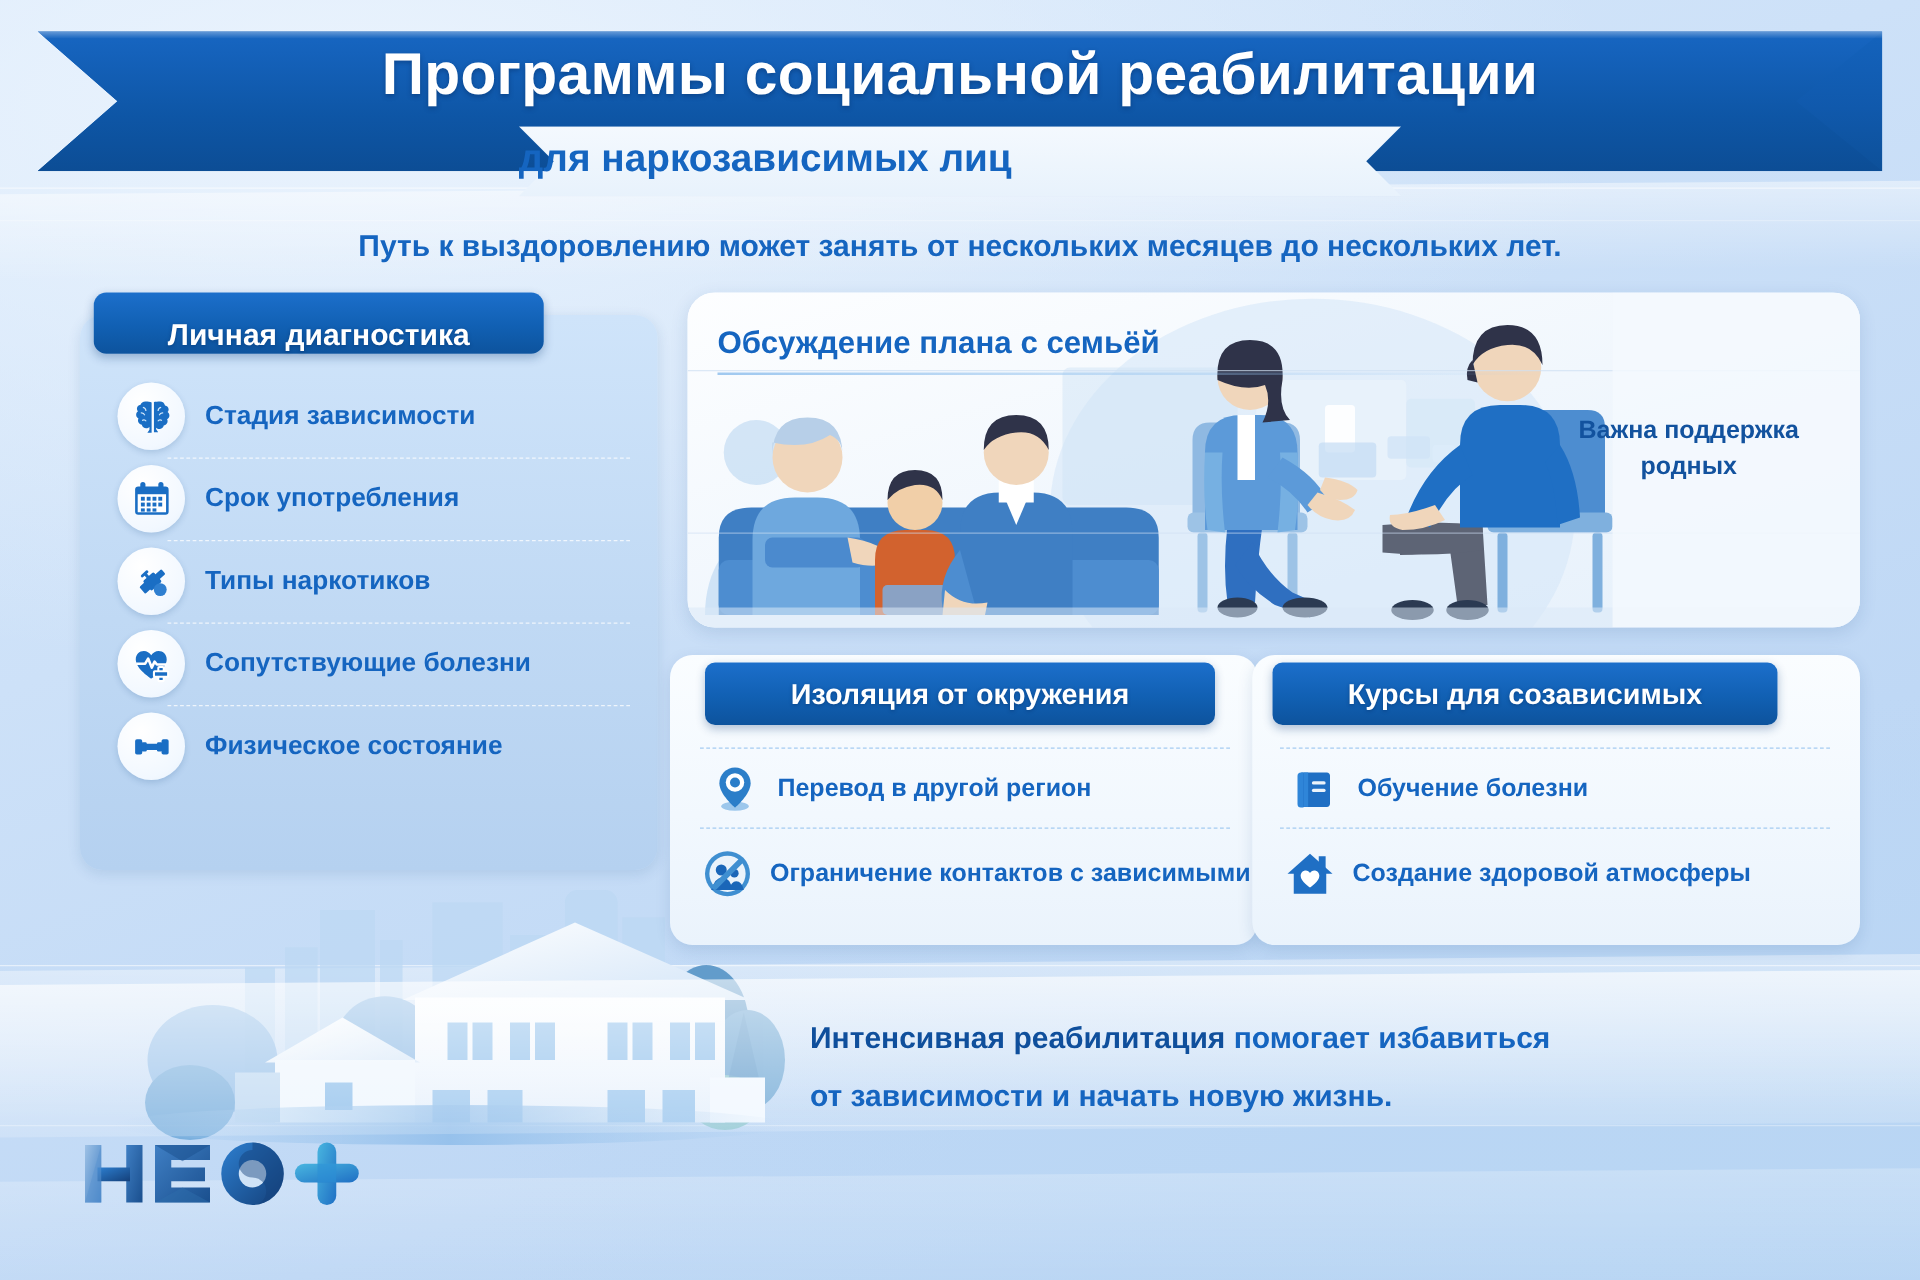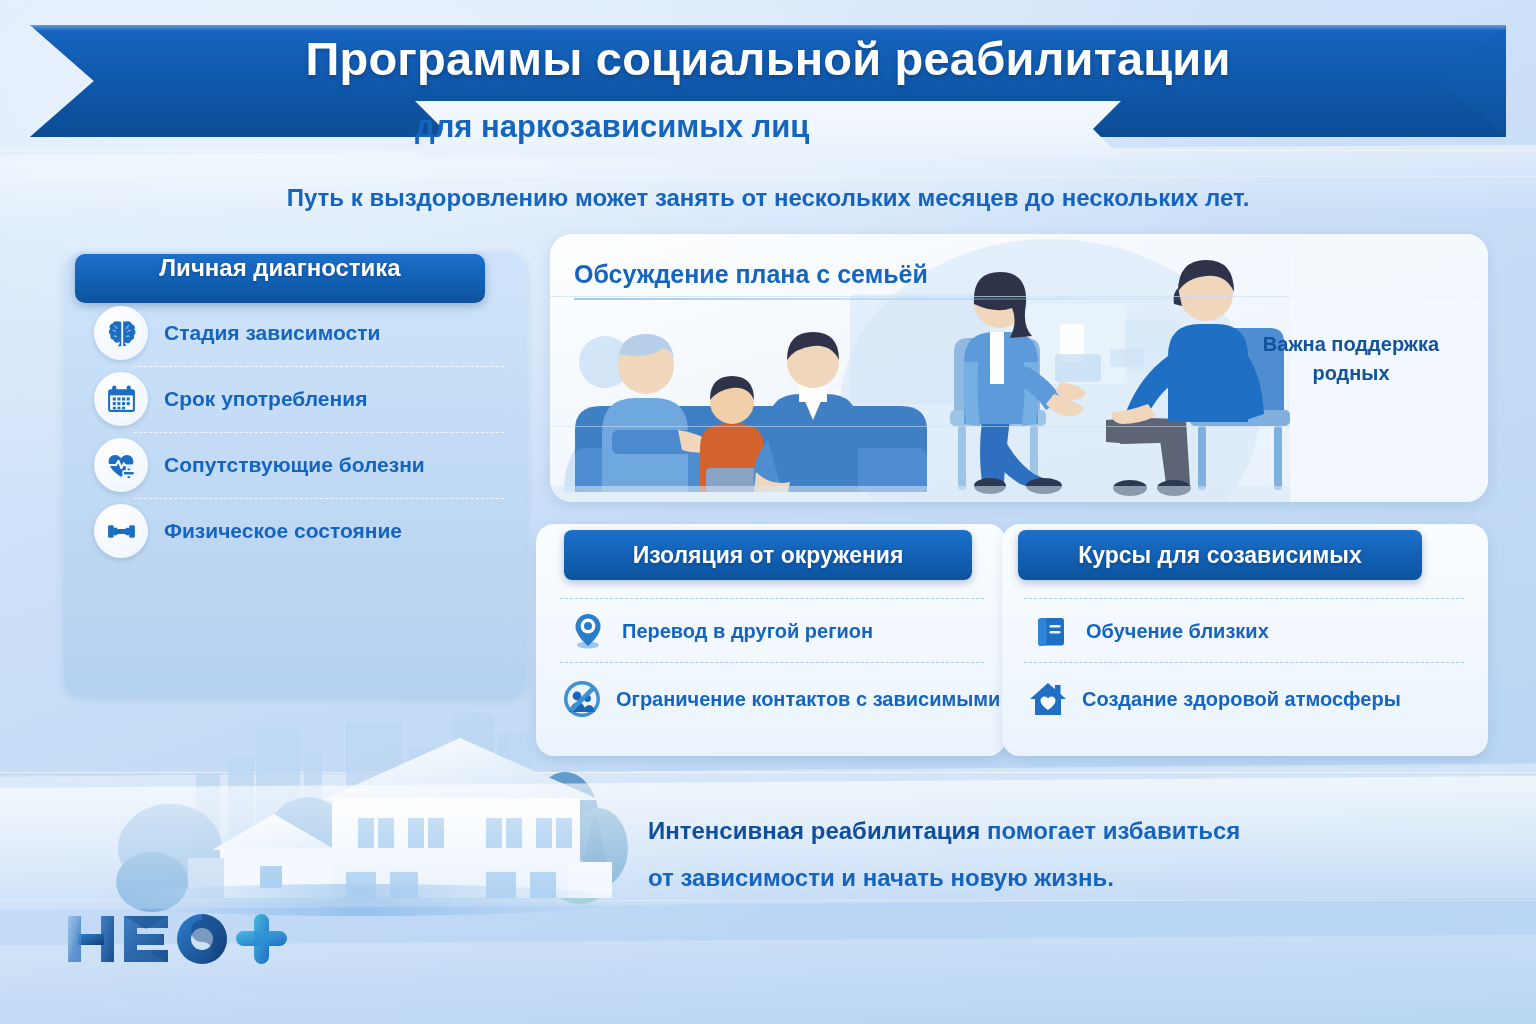--- a/index.html
+++ b/index.html
@@ -63,25 +63,25 @@
   }
 
   
   .side-panel{
     position:absolute;left:64px;top:252px;width:462px;height:444px;
     border-radius:18px;
     background:linear-gradient(180deg,#cfe4fa 0%,#c0d9f4 55%,#b5d1f0 100%);
     box-shadow:0 3px 10px rgba(20,70,130,.12);
   }
   .side-head{
-    position:absolute;left:75px;top:254px;width:410px;height:49px;
+    position:absolute;left:75px;top:234px;width:360px;height:49px;
     border-radius:10px;
     background:linear-gradient(180deg,#1c6fcb 0%,#1160b3 55%,#0d539d 100%);
     box-shadow:0 3px 8px rgba(12,60,120,.3);
-    display:flex;align-items:flex-start;justify-content:center;
+    display:flex;align-items:flex-end;justify-content:center;
   }
   .side-head span{
     color:#fff;font-size:24px;font-weight:bold;
     text-shadow:0 1px 3px rgba(5,40,90,.45);
   }
   .side-list{position:absolute;left:64px;top:300px;width:462px;}
   .srow{
     position:relative;height:66px;display:flex;align-items:center;
     padding-left:30px;
   }
@@ -297,20 +297,35 @@
               <rect x="21" y="18.5" width="3" height="3"></rect>
               <rect x="7.5" y="23" width="3" height="2.5"></rect>
               <rect x="12" y="23" width="3" height="2.5"></rect>
               <rect x="16.5" y="23" width="3" height="2.5"></rect>
             </g>
           </svg>
       </div>
       <div class="slabel">Срок употребления</div>
     </div>
 
+    <div class="srow">
+      <div class="sicon">
+        <svg viewBox="0 0 32 32" fill="#1a6ec4">
+            <g transform="rotate(-42 16 16)">
+              <rect x="6" y="12.5" width="6" height="7" rx="1"></rect>
+              <rect x="11" y="11" width="11" height="10" rx="1.2"></rect>
+              <rect x="21" y="13.5" width="7" height="5" rx="1"></rect>
+              <rect x="15" y="7.5" width="2.4" height="5"></rect>
+              <rect x="12.5" y="6.5" width="7" height="2.2" rx="1"></rect>
+            </g>
+            <circle cx="22.5" cy="22" r="5" fill="#2f7fd0"></circle>
+          </svg>
+      </div>
+      <div class="slabel">Типы наркотиков</div>
+    </div>
 
     <div class="srow">
       <div class="sicon">
         <svg viewBox="0 0 32 32">
             <path d="M15.5 27S3.5 19.6 3.5 12.2C3.5 8.4 6.3 5.7 9.8 5.7c2.3 0 4.4 1.3 5.7 3.2 1.3-1.9 3.4-3.2 5.7-3.2 3.5 0 6.3 2.7 6.3 6.5C27.5 19.6 15.5 27 15.5 27z" fill="#1a6ec4"></path>
             <path d="M3.8 15.5h7l2.3-4 2.8 7 2.2-4.6 1.8 2.2h7.3" stroke="#ffffff" stroke-width="2" fill="none" stroke-linejoin="round"></path>
             <g fill="#1a6ec4" stroke="#ffffff" stroke-width="1.6">
               <rect x="21" y="18" width="4.2" height="11" rx=".6"></rect>
               <rect x="17.6" y="21.4" width="11" height="4.2" rx=".6"></rect>
             </g>
@@ -492,21 +507,21 @@
   <div class="crow" style="left:1030px;top:594px">
     <div class="cicon">
       <svg viewBox="0 0 40 40">
           <path d="M9 7h20.5c1.4 0 2.5 1.1 2.5 2.5V32c0 1.4-1.1 2.5-2.5 2.5H9z" fill="#1f6fc4"></path>
           <rect x="11" y="7" width="3.5" height="27.5" fill="#2f85d8"></rect>
           <path d="M8.8 7A2.8 2.8 0 0 0 6 9.8v22.4A2.8 2.8 0 0 0 8.8 35h2V7z" fill="#2f85d8"></path>
           <rect x="17.5" y="14" width="11" height="2.6" rx="1.3" fill="#eaf3fb"></rect>
           <rect x="17.5" y="20" width="11" height="2.6" rx="1.3" fill="#eaf3fb"></rect>
         </svg>
     </div>
-    <div class="clabel">Обучение близких</div>
+    <div class="clabel">Обучение болезни</div>
   </div>
   <div class="crule" style="left:1024px;width:440px;top:662px"></div>
   <div class="crow" style="left:1026px;top:662px">
     <div class="cicon">
       <svg viewBox="0 0 40 40">
           <path d="M20 4 L38 20h-5v16H7V20H2z" fill="#1f6fc4"></path>
           <rect x="27" y="6" width="5.5" height="10" fill="#1f6fc4"></rect>
           <path d="M20 31s-7.5-4.8-7.5-9.4c0-2.4 1.9-4.2 4.1-4.2 1.5 0 2.7.8 3.4 2 .7-1.2 1.9-2 3.4-2 2.2 0 4.1 1.8 4.1 4.2C27.5 26.2 20 31 20 31z" fill="#ffffff"></path>
         </svg>
     </div>

